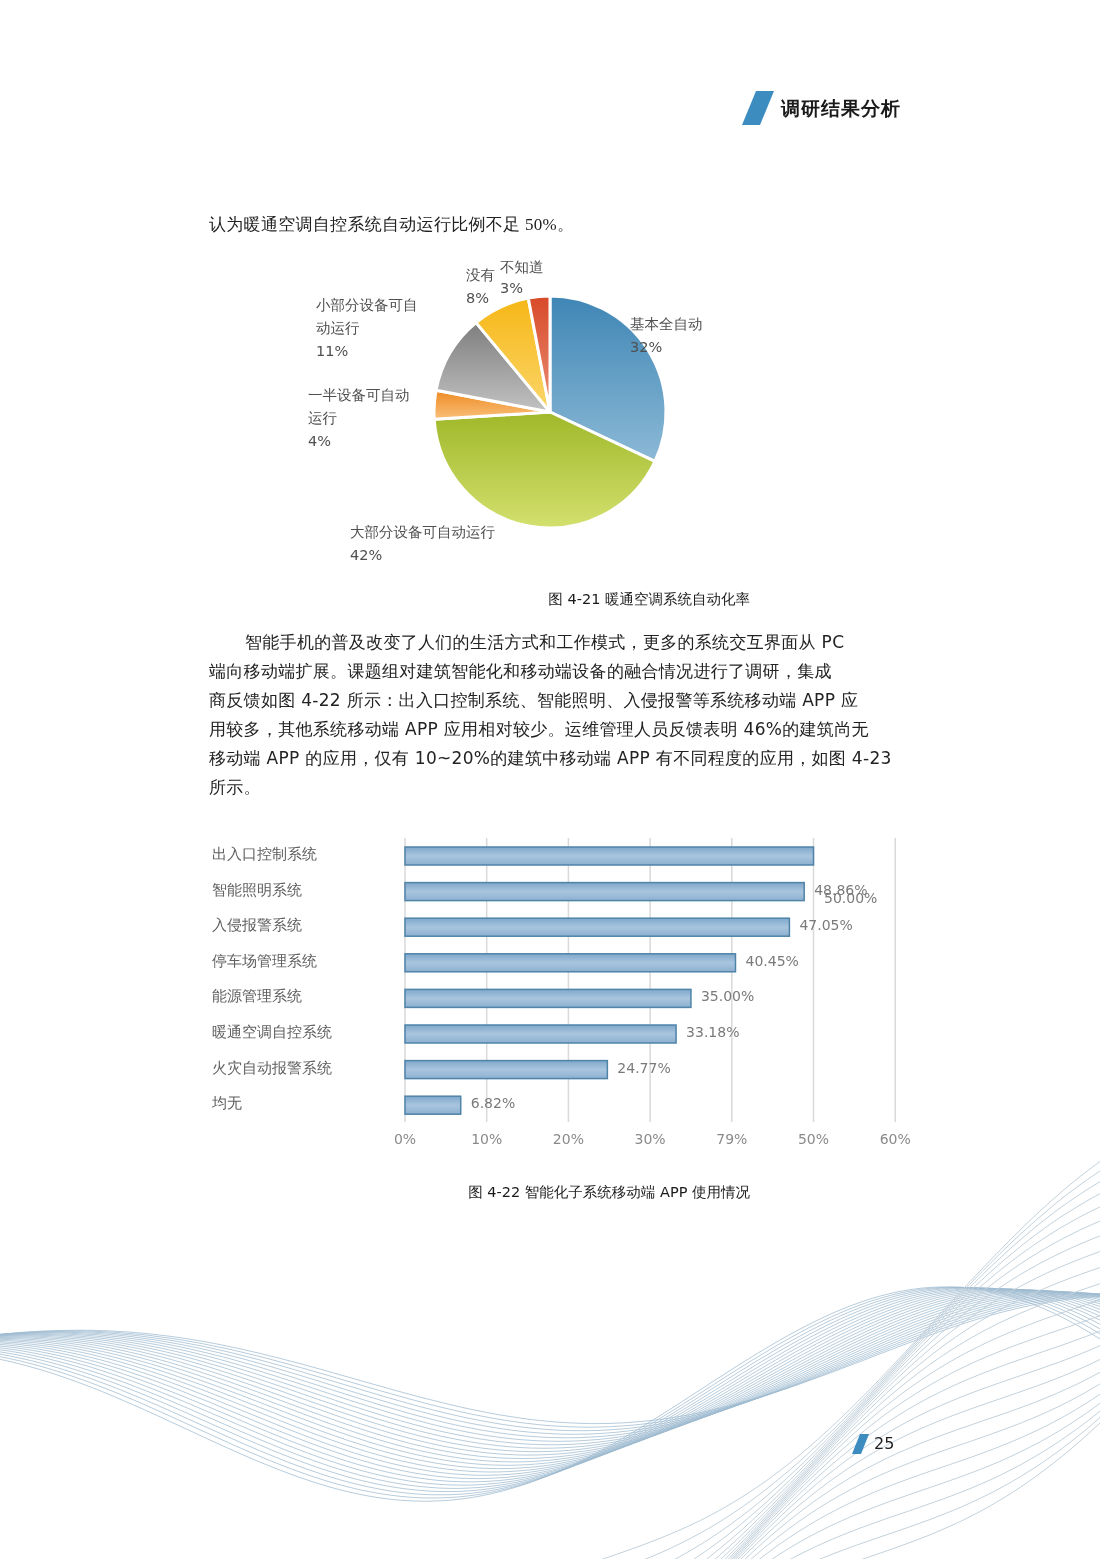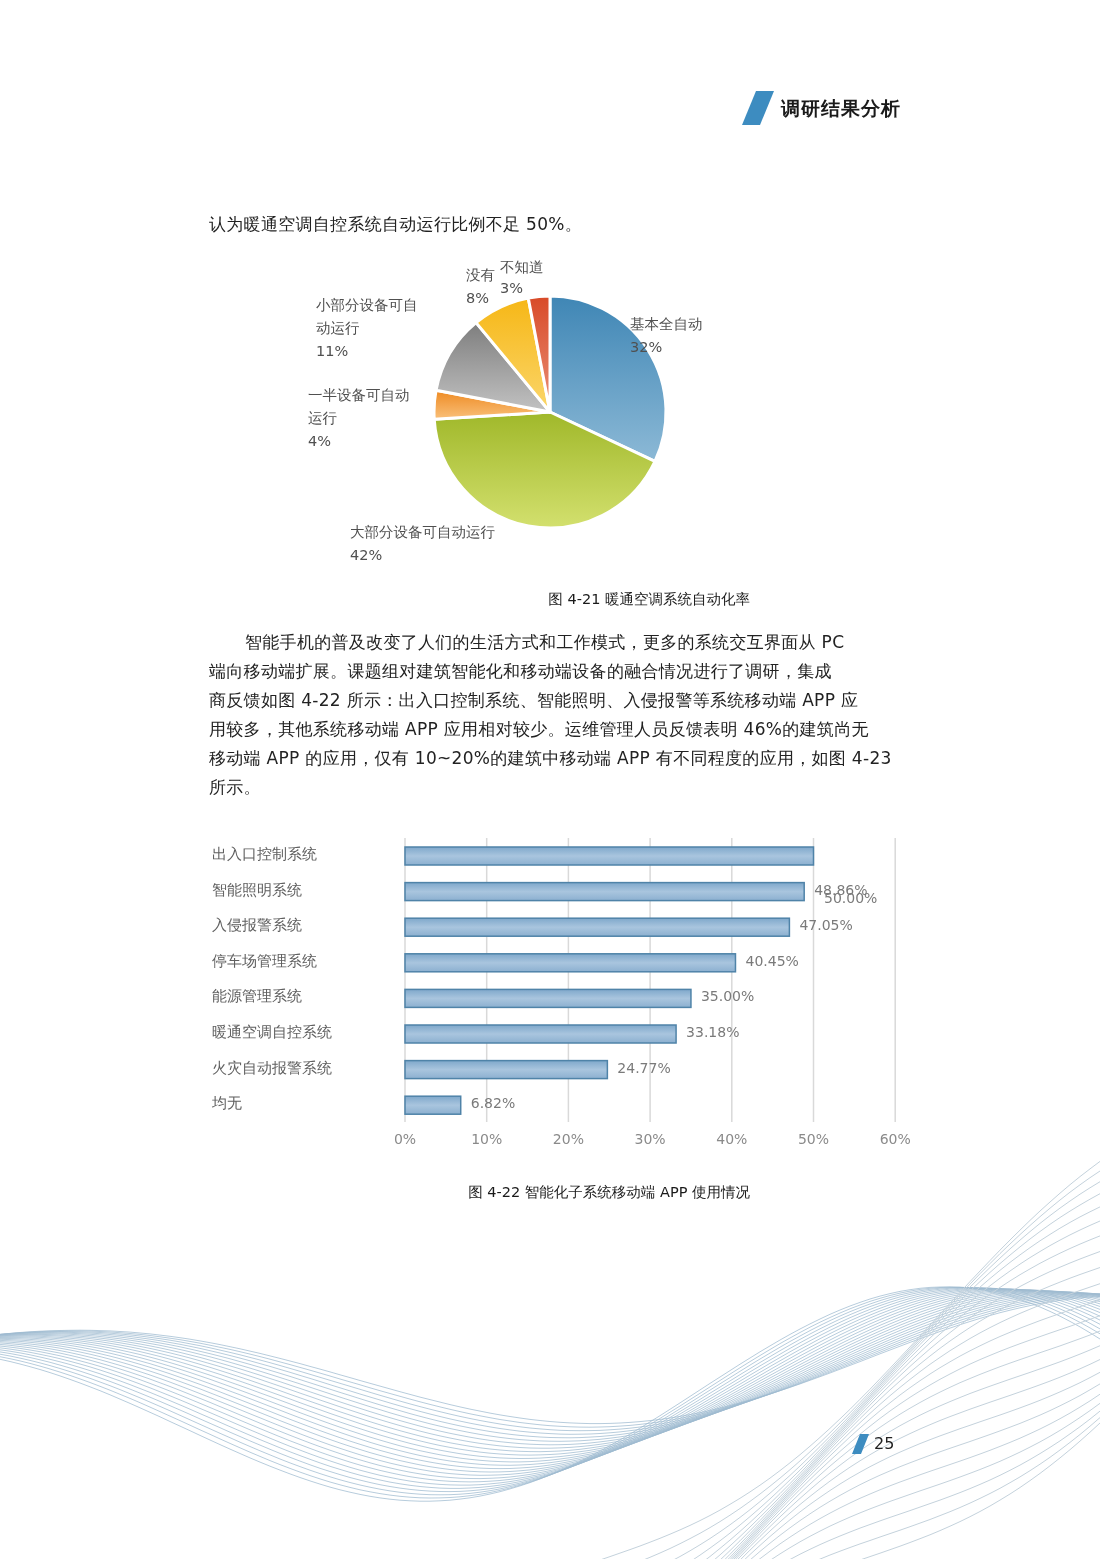--- a/index.html
+++ b/index.html
@@ -13,21 +13,21 @@
   .header-mark {
     left: 742px; top: 91px; width: 32px; height: 34px;
   }
   .header-title {
     left: 781px; top: 96px; font-size: 19px; font-weight: bold; color: #1a1a1a;
     letter-spacing: 1px;
   }
   .body-text {
     font-size: 17px; line-height: 29px; color: #222; letter-spacing: 0.3px;
   }
-  .intro { left: 209px; top: 210px; }
+  .intro { left: 209px; top: 210px; font-family: Liberation Serif, serif; }
   .para { left: 209px; top: 628px; width: 684px; text-indent: 36px; text-align: justify; }
   .para-line { display: block; white-space: nowrap; }
   .caption {
     font-size: 14.5px; color: #1a1a1a; text-align: right; white-space: nowrap;
   }
   .pie-label {
     font-size: 14.5px; color: #505050; text-align: left; line-height: 23px; white-space: nowrap;
   }
   .bar-cat {
     font-size: 15px; color: #606060; text-align: left; white-space: nowrap; width: 180px;
@@ -201,21 +201,21 @@
       <rect x="405" y="1025" width="271.0806" height="18" fill="url(#gBar)" stroke="#4f83a8" stroke-width="1.5"></rect>
       <rect x="405" y="1060.6" width="202.3709" height="18" fill="url(#gBar)" stroke="#4f83a8" stroke-width="1.5"></rect>
       <rect x="405" y="1096.2" width="55.7194" height="18" fill="url(#gBar)" stroke="#4f83a8" stroke-width="1.5"></rect>
     </g>
 </svg>
 <div id="bar-labels">
     <div class="abs tick" style="left: 405px; top: 1131px;">0%</div>
     <div class="abs tick" style="left: 486.7px; top: 1131px;">10%</div>
     <div class="abs tick" style="left: 568.4px; top: 1131px;">20%</div>
     <div class="abs tick" style="left: 650.1px; top: 1131px;">30%</div>
-    <div class="abs tick" style="left: 731.8px; top: 1131px;">40%</div>
+    <div class="abs tick" style="left: 731.8px; top: 1131px;">79%</div>
     <div class="abs tick" style="left: 813.5px; top: 1131px;">50%</div>
     <div class="abs tick" style="left: 895.2px; top: 1131px;">60%</div>
     <div class="abs bar-cat" style="left: 212px; top: 845px;">出入口控制系统</div>
     <div class="abs bar-val" style="left: 824px; top: 846px; margin-top: 44px;">50.00%</div>
     <div class="abs bar-cat" style="left: 212px; top: 880.6px;">智能照明系统</div>
     <div class="abs bar-val" style="left: 814.186px; top: 881.6px;">48.86%</div>
     <div class="abs bar-cat" style="left: 212px; top: 916.2px;">入侵报警系统</div>
     <div class="abs bar-val" style="left: 799.399px; top: 917.2px;">47.05%</div>
     <div class="abs bar-cat" style="left: 212px; top: 951.8px;">停车场管理系统</div>
     <div class="abs bar-val" style="left: 745.476px; top: 952.8px;">40.45%</div>

